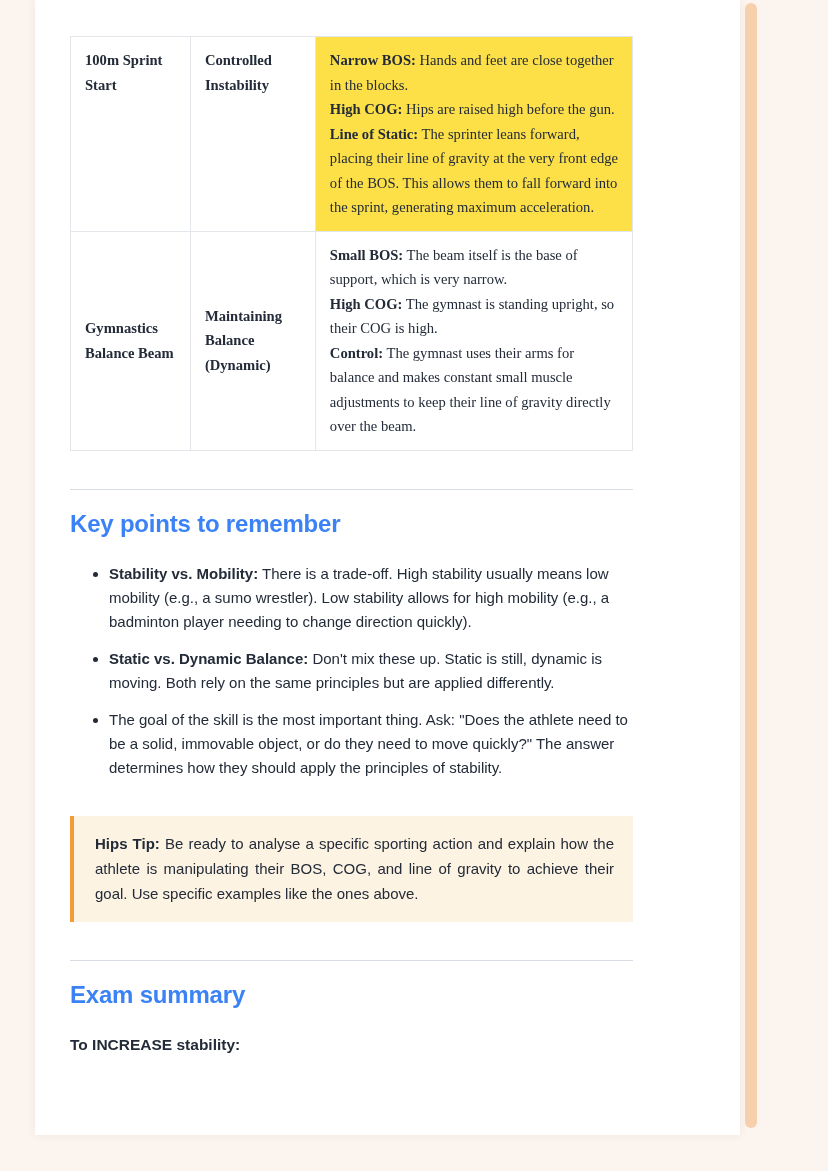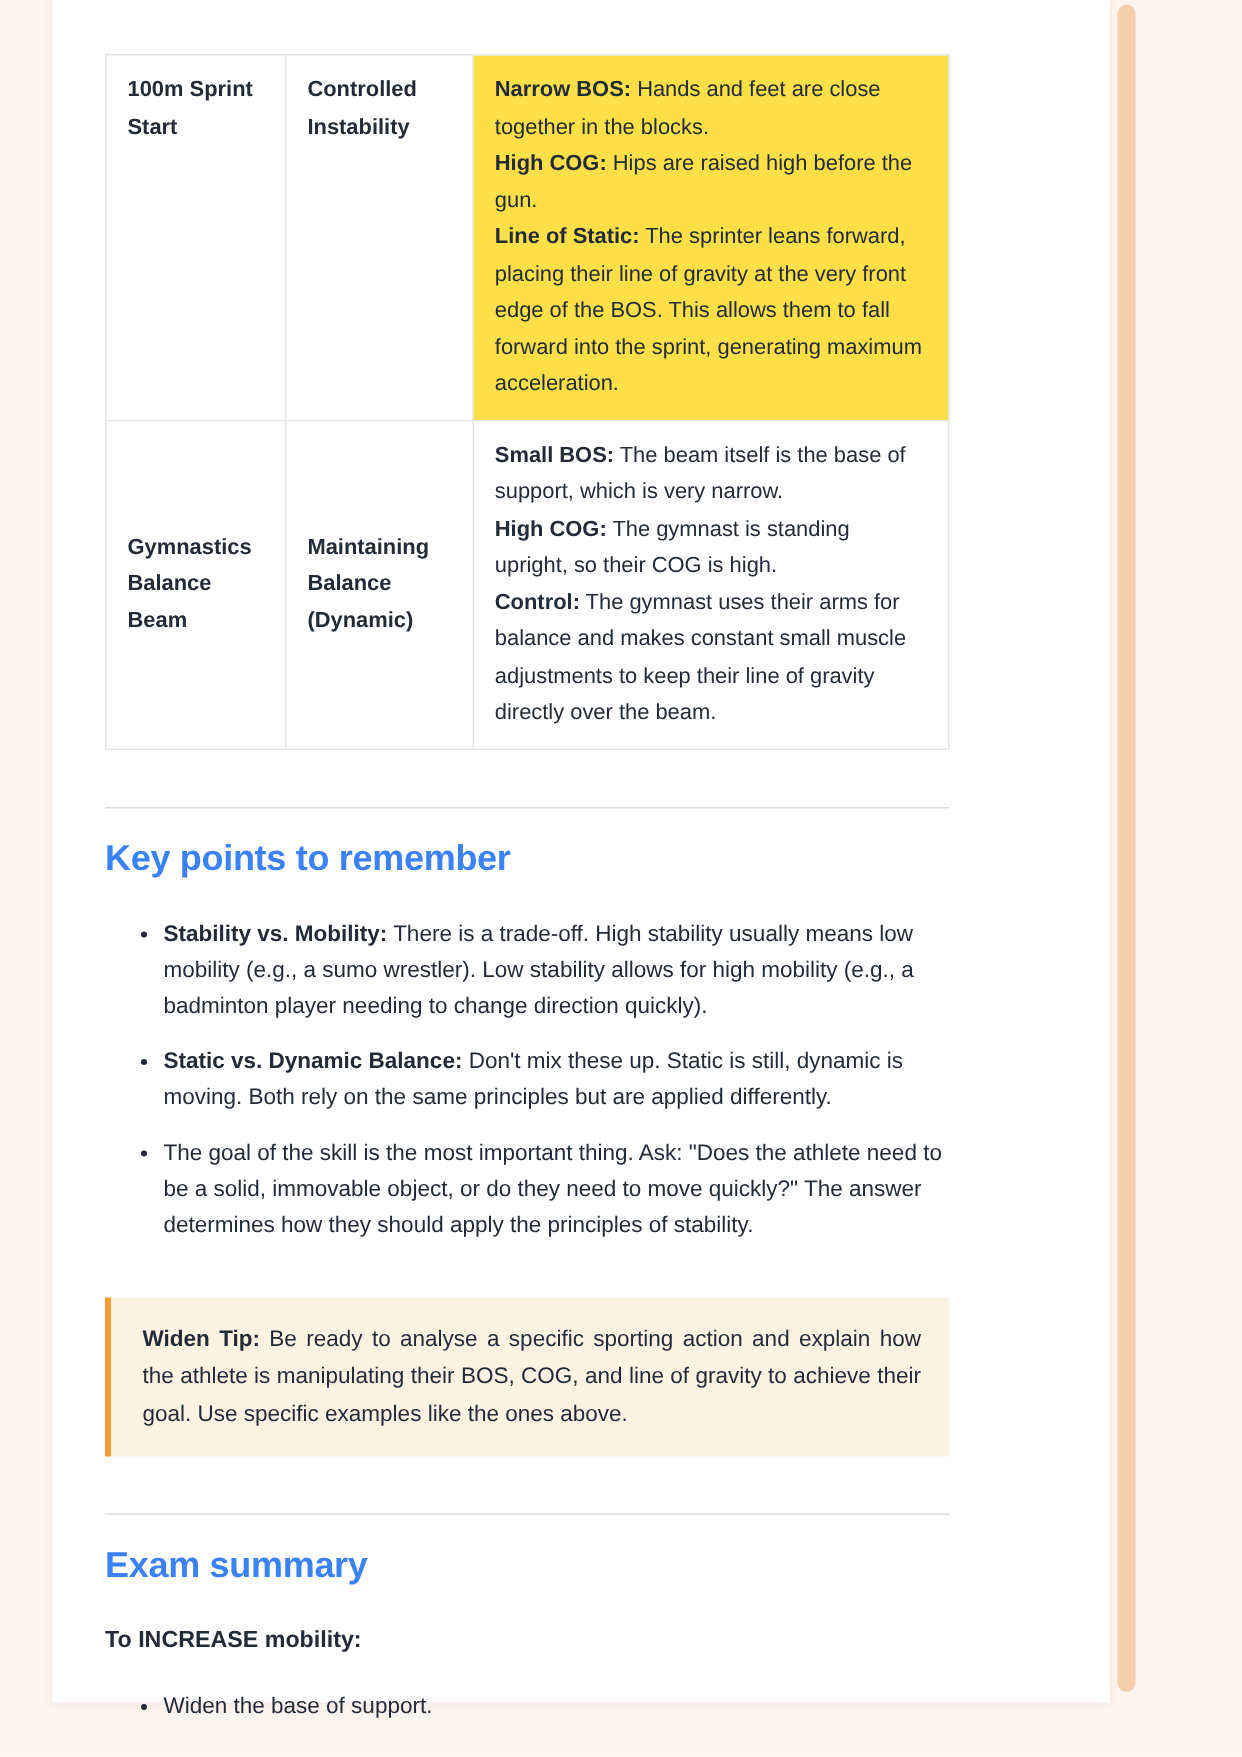--- a/index.html
+++ b/index.html
@@ -25,20 +25,21 @@
   table.notes-table {
     border-collapse: collapse;
     width: 563px;
     font-size: 14.6px;
     color: #232b38;
   }
   table.notes-table td {
     border: 1px solid #e3e7ec;
     padding: 11px 14px;
     line-height: 1.68;
+    font-family: Liberation Serif, serif;
   }
   td.cell-activity  { width: 120px; font-weight: bold; }
   td.cell-principle { width: 125px; font-weight: bold; }
   td.cell-details   { width: 318px; }
   tr.row-top td { vertical-align: top; }
   tr.row-top td.cell-details { background: #fde047; }
   tr.row-mid td { vertical-align: middle; }
   .cell-details p { margin: 0; }
   .detail-bold { font-weight: bold; }
 
@@ -134,32 +135,29 @@
 
       <h2 class="section-heading">Key points to remember</h2>
 
       <ul class="bullets">
         <li><span class="li-bold">Stability vs. Mobility:</span><span> There is a trade-off. High stability usually means low mobility (e.g., a sumo wrestler). Low stability allows for high mobility (e.g., a badminton player needing to change direction quickly).</span></li>
         <li><span class="li-bold">Static vs. Dynamic Balance:</span><span> Don't mix these up. Static is still, dynamic is moving. Both rely on the same principles but are applied differently.</span></li>
         <li><span class="li-bold"></span><span>The goal of the skill is the most important thing. Ask: "Does the athlete need to be a solid, immovable object, or do they need to move quickly?" The answer determines how they should apply the principles of stability.</span></li>
       </ul>
 
       <div class="exam-tip">
-        <span class="tip-bold">Widen Tip:</span><span> Be ready to analyse a specific sporting action and explain how the athlete is manipulating their BOS, COG, and line of gravity to achieve their goal. Use specific examples like the ones above.</span>
+        <span class="tip-bold">Hips Tip:</span><span> Be ready to analyse a specific sporting action and explain how the athlete is manipulating their BOS, COG, and line of gravity to achieve their goal. Use specific examples like the ones above.</span>
       </div>
 
       <hr class="divider">
 
       <h2 class="section-heading">Exam summary</h2>
 
-      <p class="summary-intro">To INCREASE mobility:</p>
+      <p class="summary-intro">To INCREASE stability:</p>
 
-      <ul class="bullets summary">
-        <li>Widen the base of support.</li>
-      </ul>
 
     </div>
   </div>
 
   <div class="scrollbar-thumb"></div>
 
   <div class="watermark">(c) Knowunity 2025</div>
 
 </div>
 

